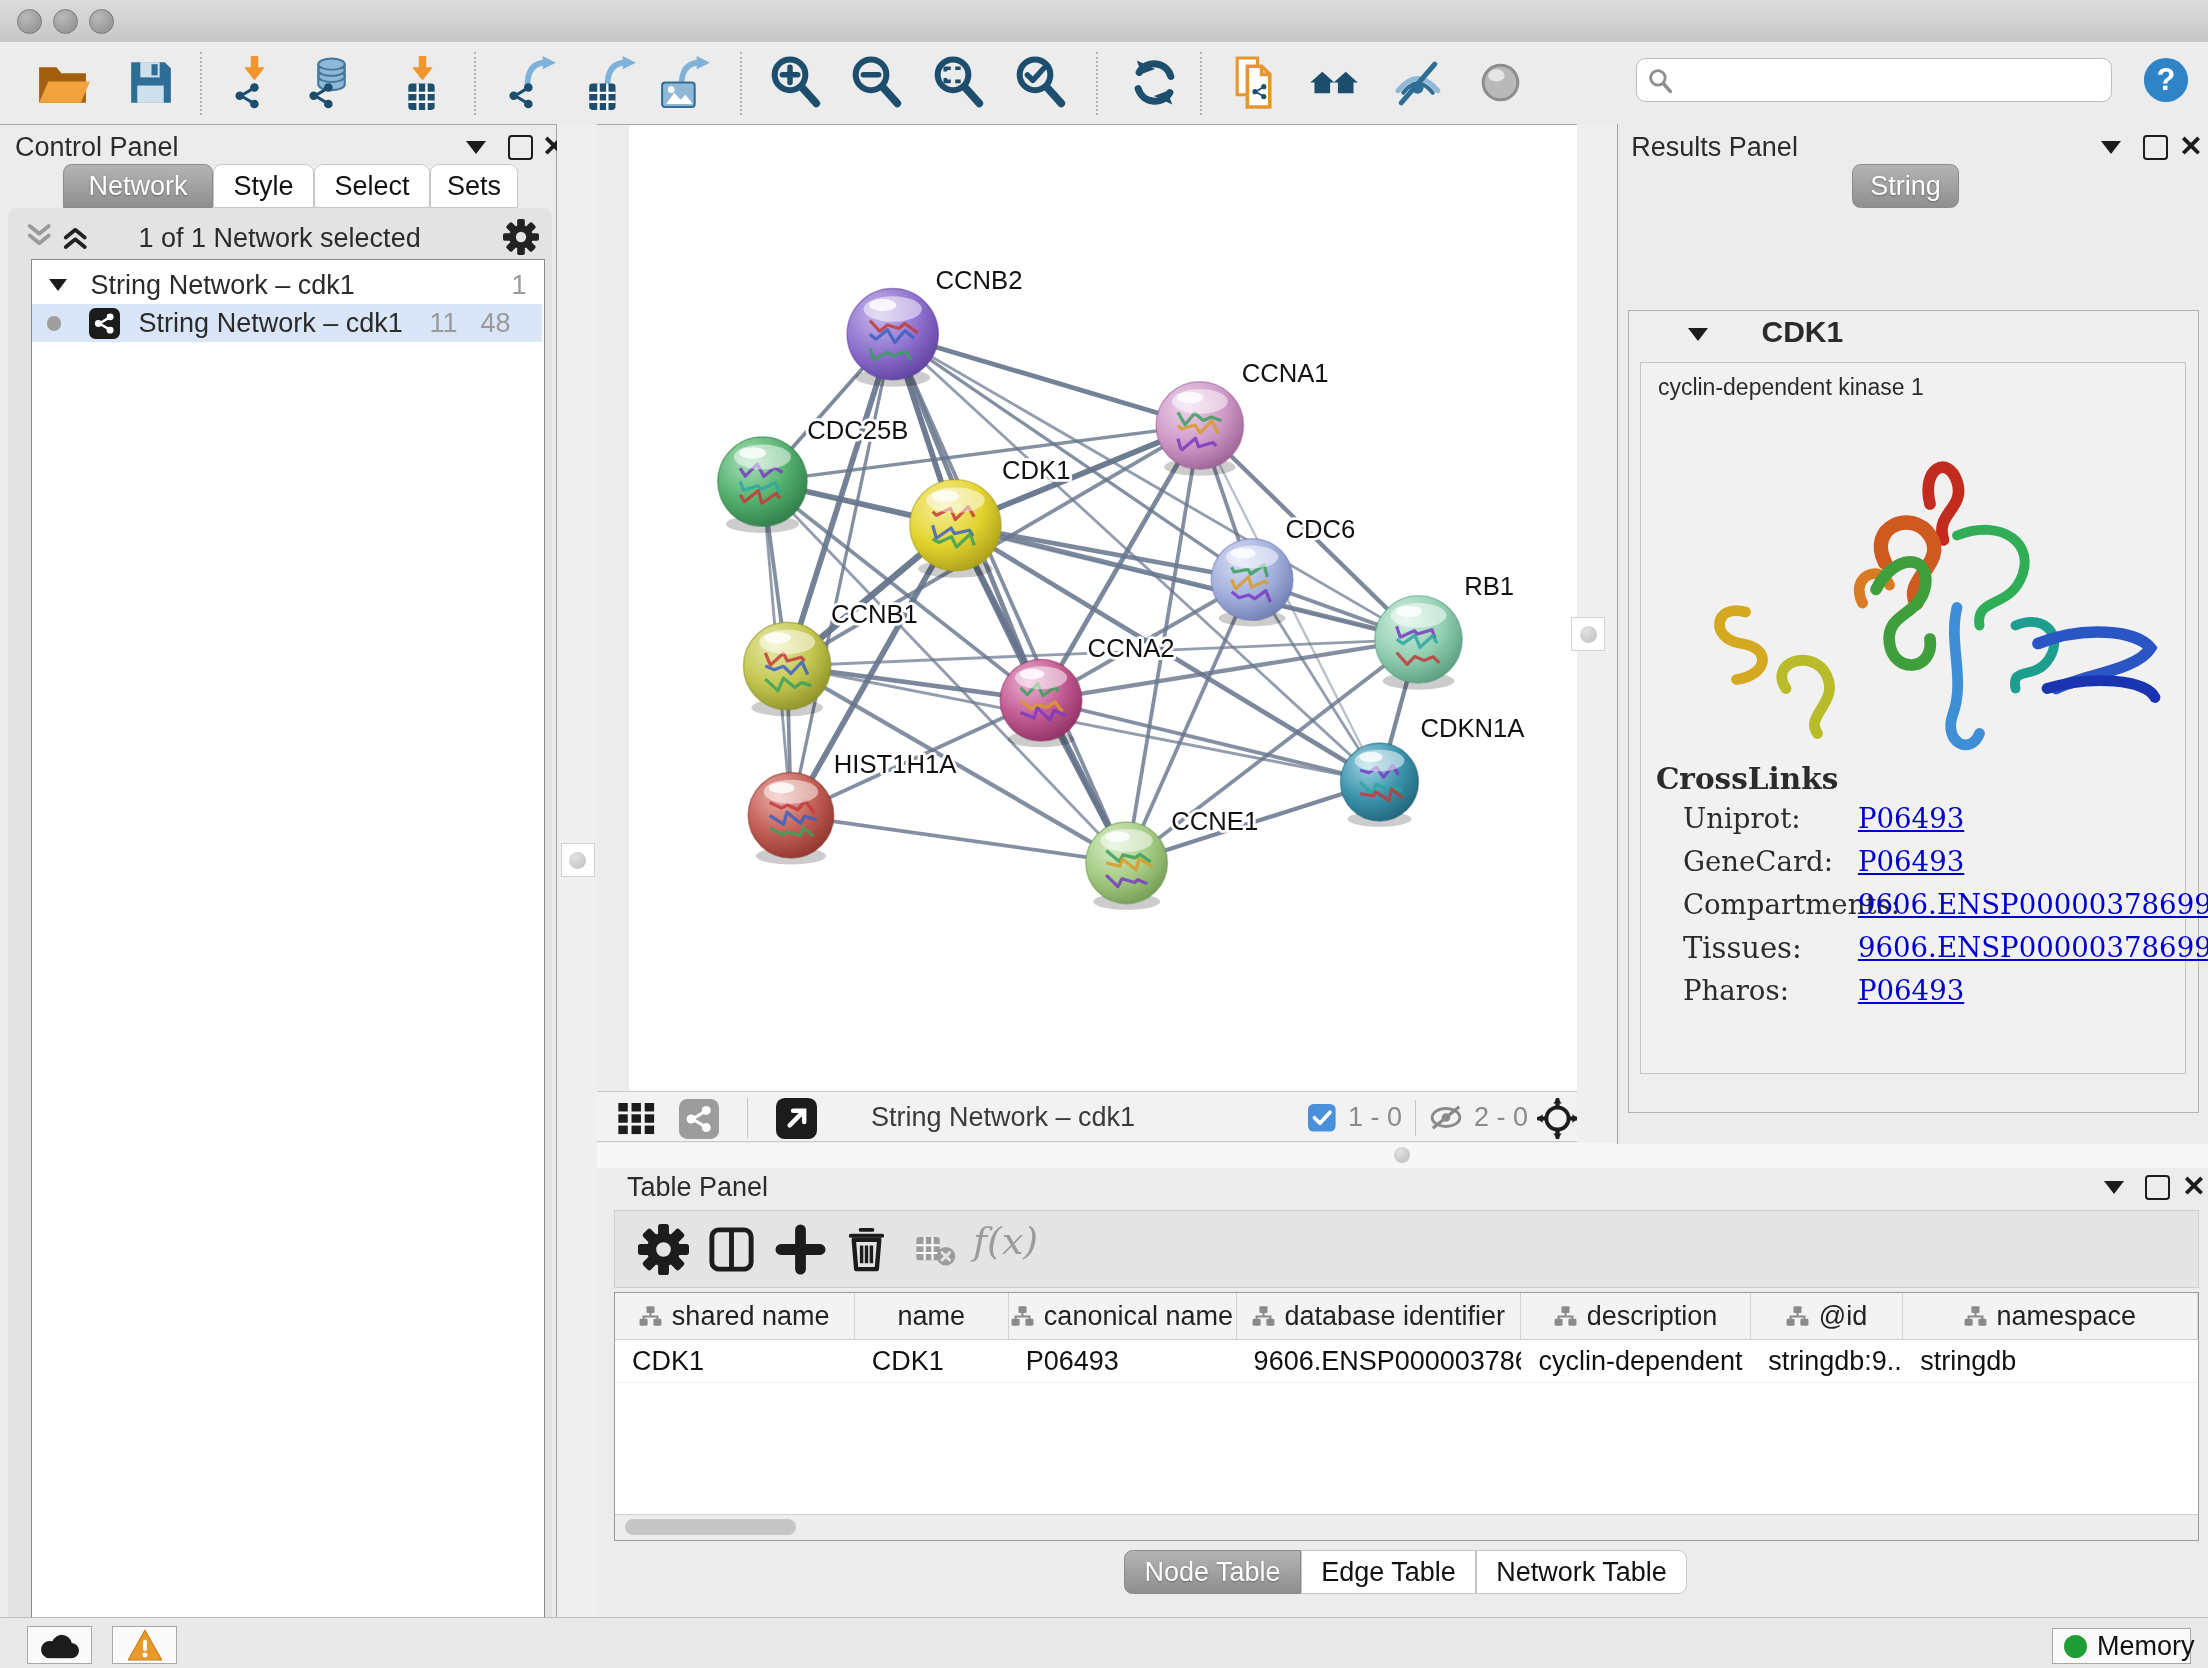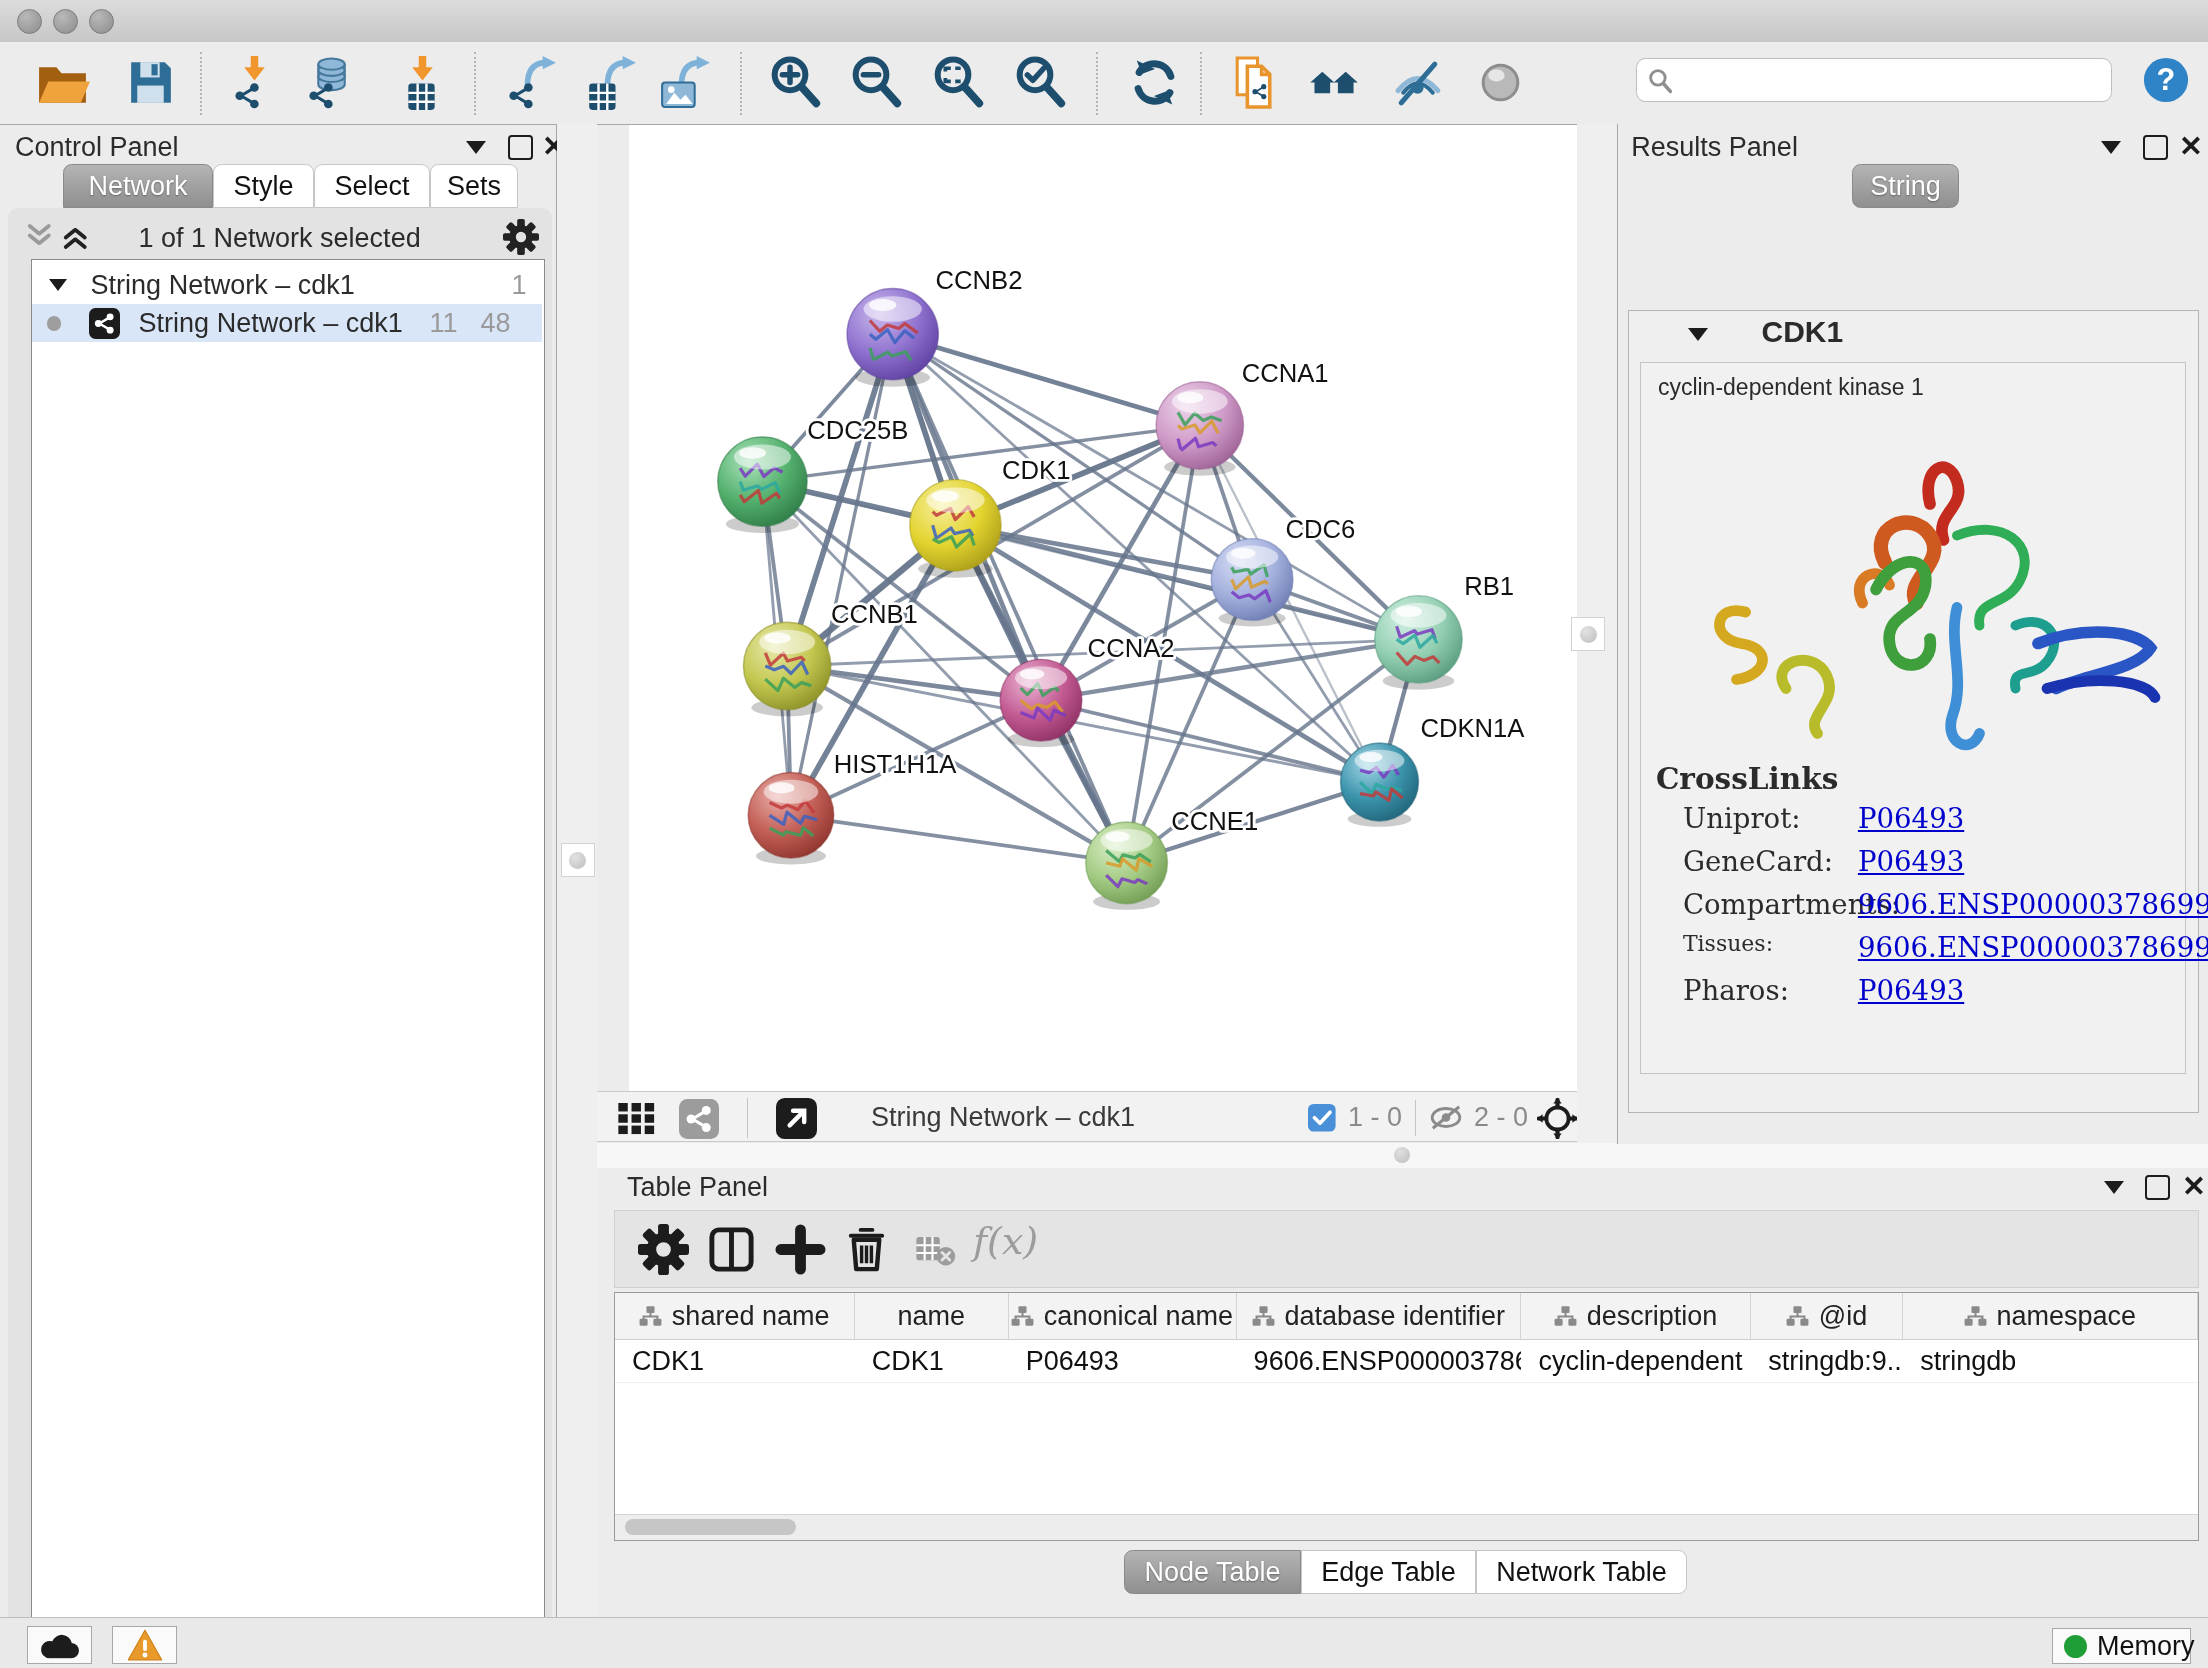--- a/index.html
+++ b/index.html
@@ -669,21 +669,21 @@
           <path d="M430,300 C480,285 540,290 550,310" stroke="#1a33b0" stroke-width="12"></path>
           <path d="M330,210 C320,250 340,290 325,330 C315,360 345,375 355,350" stroke="#3e8fd6" stroke-width="12"></path>
         </g>
       </svg>
 
       <span class="abs serif" style="left:15px;top:398px;font-size:29.5px;font-weight:bold" data-name="crosslinks-title">CrossLinks</span>
       <div class="abs" style="left:42px;top:439px;width:495px" data-name="crosslinks-list">
         <div style="height:43px"><span class="serif" style="font-size:27.6px" data-name="crosslink-label">Uniprot:</span><span class="serif xlink abs" style="left:175px;font-size:27.6px" data-name="crosslink-link">P06493</span></div>
         <div style="height:43px;position:relative"><span class="serif" style="font-size:27.6px" data-name="crosslink-label">GeneCard:</span><span class="serif xlink abs" style="left:175px;font-size:27.6px" data-name="crosslink-link">P06493</span></div>
         <div style="height:43px;position:relative"><span class="serif" style="font-size:27.6px" data-name="crosslink-label">Compartments:</span><span class="serif xlink abs" style="left:175px;font-size:27.6px" data-name="crosslink-link">9606.ENSP00000378699</span></div>
-        <div style="height:43px;position:relative"><span class="serif" style="font-size:22px" data-name="crosslink-label">Tissues:</span><span class="serif xlink abs" style="left:175px;font-size:27.6px" data-name="crosslink-link">9606.ENSP00000378699</span></div>
+        <div style="height:43px;position:relative"><span class="serif" style="font-size:29px" data-name="crosslink-label">Tissues:</span><span class="serif xlink abs" style="left:175px;font-size:27.6px" data-name="crosslink-link">9606.ENSP00000378699</span></div>
         <div style="height:43px;position:relative"><span class="serif" style="font-size:27.6px" data-name="crosslink-label">Pharos:</span><span class="serif xlink abs" style="left:175px;font-size:27.6px" data-name="crosslink-link">P06493</span></div>
       </div>
     </div>
   </div>
 </div>
 
 <style>[data-name="crosslinks-list"]>div{position:relative}</style>
 
 <div class="abs" data-name="table-panel" style="left:597px;top:1168px;width:1611px;height:449px;background:#ececec;">
   <span class="abs panel-title" style="left:30px;top:3.8px" data-name="table-panel-title">Table Panel</span>

